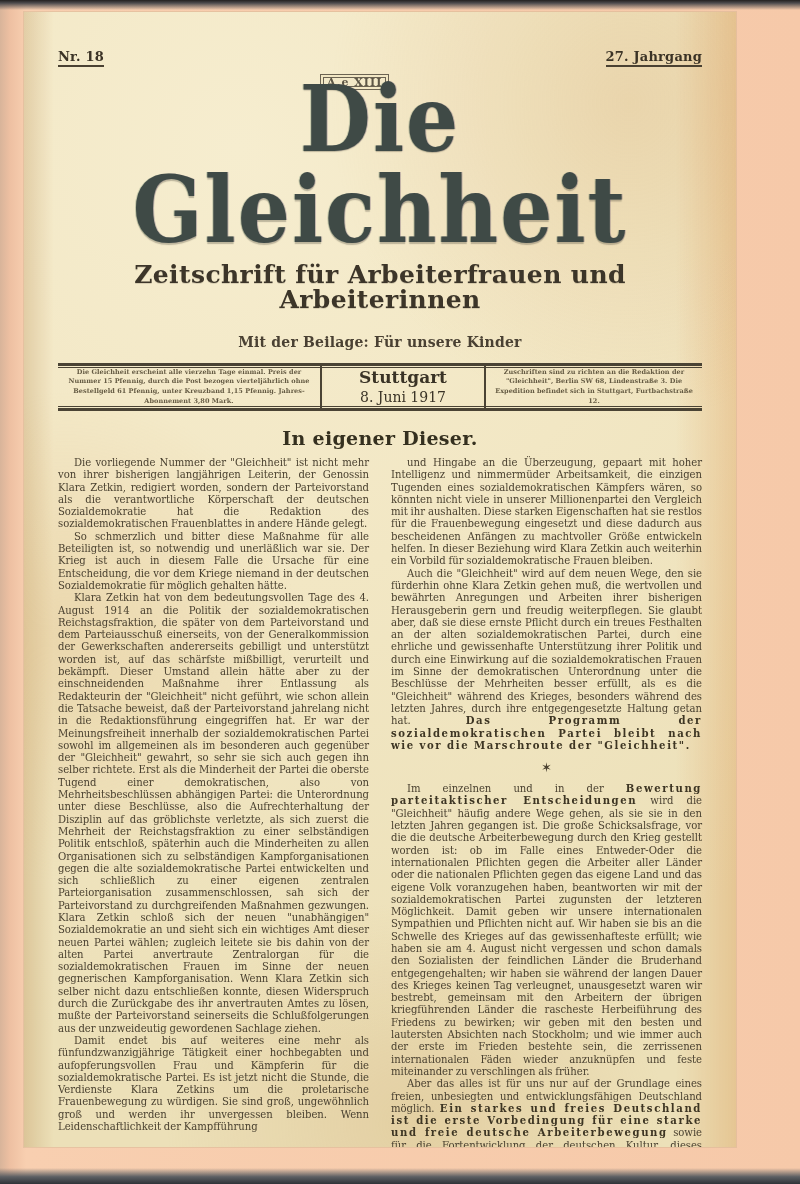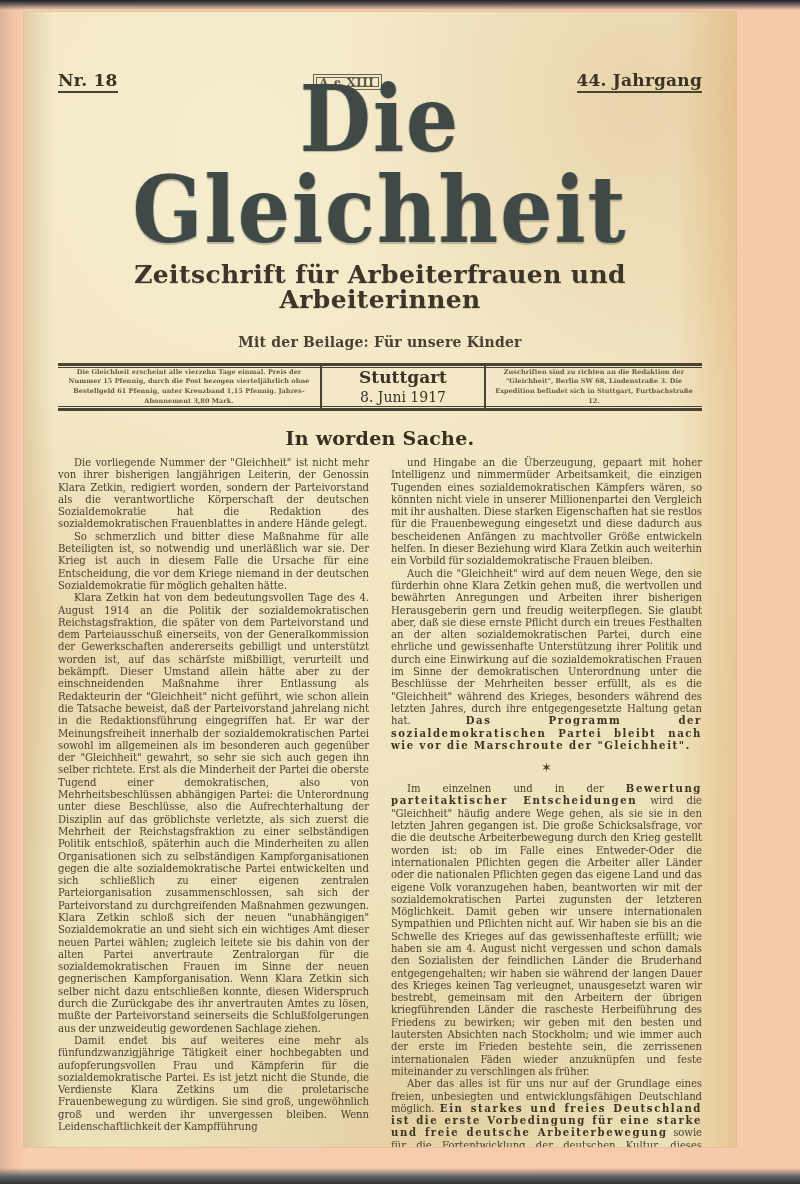--- a/index.html
+++ b/index.html
@@ -86,26 +86,25 @@
     justify-content: space-between;
     height: 30px;
   }
   .fraktur {
     font-family: "DejaVu Serif", "Liberation Serif", serif;
     font-weight: bold;
     font-style: normal;
     letter-spacing: .2px;
   }
   .issue-no, .volume {
-    font-size: 17px;
+    font-size: 13px;
     color: #3b3326;
     border-bottom: 2px solid #4a4132;
     padding-bottom: 1px;
     line-height: 1.05;
-    margin-top: 22px;
   }
   .stamp-box {
     border: 1px solid #6b6352;
     padding: 1px 6px 0 6px;
     font-size: 11px;
     letter-spacing: 1px;
     color: #5d5646;
     box-shadow: inset 0 0 0 2px #f2e7c4, inset 0 0 0 3px #6b6352;
     background: #f3e9c8;
     margin-top: 24px;
@@ -266,21 +265,21 @@
 
 <div id="paper">
   <div id="paper-grain"></div>
   <div id="paper-right-fade"></div>
 
   <div class="sheet-inner">
 
     <div class="top-line">
       <div class="issue-no fraktur">Nr. 18</div>
       <div class="stamp-box fraktur">A.e XIII</div>
-      <div class="volume fraktur">44. Jahrgang</div>
+      <div class="volume fraktur">27. Jahrgang</div>
     </div>
 
     <div class="masthead">
       <div class="masthead-title">Die Gleichheit</div>
       <div class="masthead-sub">Zeitschrift für Arbeiterfrauen und Arbeiterinnen</div>
       <div class="masthead-supp">Mit der Beilage: Für unsere Kinder</div>
     </div>
 
     <div class="infobar">
       <div class="info-cell left">
@@ -288,21 +287,21 @@
       </div>
       <div class="info-cell center">
         <div class="place">Stuttgart</div>
         <div class="date">8. Juni 1917</div>
       </div>
       <div class="info-cell right">
         <div class="info-small">Zuschriften sind zu richten an die Redaktion der "Gleichheit", Berlin SW 68, Lindenstraße 3. Die Expedition befindet sich in Stuttgart, Furtbachstraße 12.</div>
       </div>
     </div>
 
-    <h1 class="article-title">In worden Sache.</h1>
+    <h1 class="article-title">In eigener Dieser.</h1>
 
     <div class="columns">
       <div class="col" id="col-left">
           <p>Die vorliegende Nummer der "Gleichheit" ist nicht mehr von ihrer bisherigen langjährigen Leiterin, der Genossin Klara Zetkin, redigiert worden, sondern der Parteivorstand als die verantwortliche Körperschaft der deutschen Sozialdemokratie hat die Redaktion des sozialdemokratischen Frauenblattes in andere Hände gelegt.</p>
           <p>So schmerzlich und bitter diese Maßnahme für alle Beteiligten ist, so notwendig und unerläßlich war sie. Der Krieg ist auch in diesem Falle die Ursache für eine Entscheidung, die vor dem Kriege niemand in der deutschen Sozialdemokratie für möglich gehalten hätte.</p>
           <p>Klara Zetkin hat von dem bedeutungsvollen Tage des 4. August 1914 an die Politik der sozialdemokratischen Reichstagsfraktion, die später von dem Parteivorstand und dem Parteiausschuß einerseits, von der Generalkommission der Gewerkschaften andererseits gebilligt und unterstützt worden ist, auf das schärfste mißbilligt, verurteilt und bekämpft. Dieser Umstand allein hätte aber zu der einschneidenden Maßnahme ihrer Entlassung als Redakteurin der "Gleichheit" nicht geführt, wie schon allein die Tatsache beweist, daß der Parteivorstand jahrelang nicht in die Redaktionsführung eingegriffen hat. Er war der Meinungsfreiheit innerhalb der sozialdemokratischen Partei sowohl im allgemeinen als im besonderen auch gegenüber der "Gleichheit" gewahrt, so sehr sie sich auch gegen ihn selber richtete. Erst als die Minderheit der Partei die oberste Tugend einer demokratischen, also von Mehrheitsbeschlüssen abhängigen Partei: die Unterordnung unter diese Beschlüsse, also die Aufrechterhaltung der Disziplin auf das gröblichste verletzte, als sich zuerst die Mehrheit der Reichstagsfraktion zu einer selbständigen Politik entschloß, späterhin auch die Minderheiten zu allen Organisationen sich zu selbständigen Kampforganisationen gegen die alte sozialdemokratische Partei entwickelten und sich schließlich zu einer eigenen zentralen Parteiorganisation zusammenschlossen, sah sich der Parteivorstand zu durchgreifenden Maßnahmen gezwungen. Klara Zetkin schloß sich der neuen "unabhängigen" Sozialdemokratie an und sieht sich ein wichtiges Amt dieser neuen Partei wählen; zugleich leitete sie bis dahin von der alten Partei anvertraute Zentralorgan für die sozialdemokratischen Frauen im Sinne der neuen gegnerischen Kampforganisation. Wenn Klara Zetkin sich selber nicht dazu entschließen konnte, diesen Widerspruch durch die Zurückgabe des ihr anvertrauten Amtes zu lösen, mußte der Parteivorstand seinerseits die Schlußfolgerungen aus der unzweideutig gewordenen Sachlage ziehen.</p>
           <p>Damit endet bis auf weiteres eine mehr als fünfundzwanzigjährige Tätigkeit einer hochbegabten und aufopferungsvollen Frau und Kämpferin für die sozialdemokratische Partei. Es ist jetzt nicht die Stunde, die Verdienste Klara Zetkins um die proletarische Frauenbewegung zu würdigen. Sie sind groß, ungewöhnlich groß und werden ihr unvergessen bleiben. Wenn Leidenschaftlichkeit der Kampfführung</p>
         </div>
       <div class="col" id="col-right">
           <p>und Hingabe an die Überzeugung, gepaart mit hoher Intelligenz und nimmermüder Arbeitsamkeit, die einzigen Tugenden eines sozialdemokratischen Kämpfers wären, so könnten nicht viele in unserer Millionenpartei den Vergleich mit ihr aushalten. Diese starken Eigenschaften hat sie restlos für die Frauenbewegung eingesetzt und diese dadurch aus bescheidenen Anfängen zu machtvoller Größe entwickeln helfen. In dieser Beziehung wird Klara Zetkin auch weiterhin ein Vorbild für sozialdemokratische Frauen bleiben.</p>

